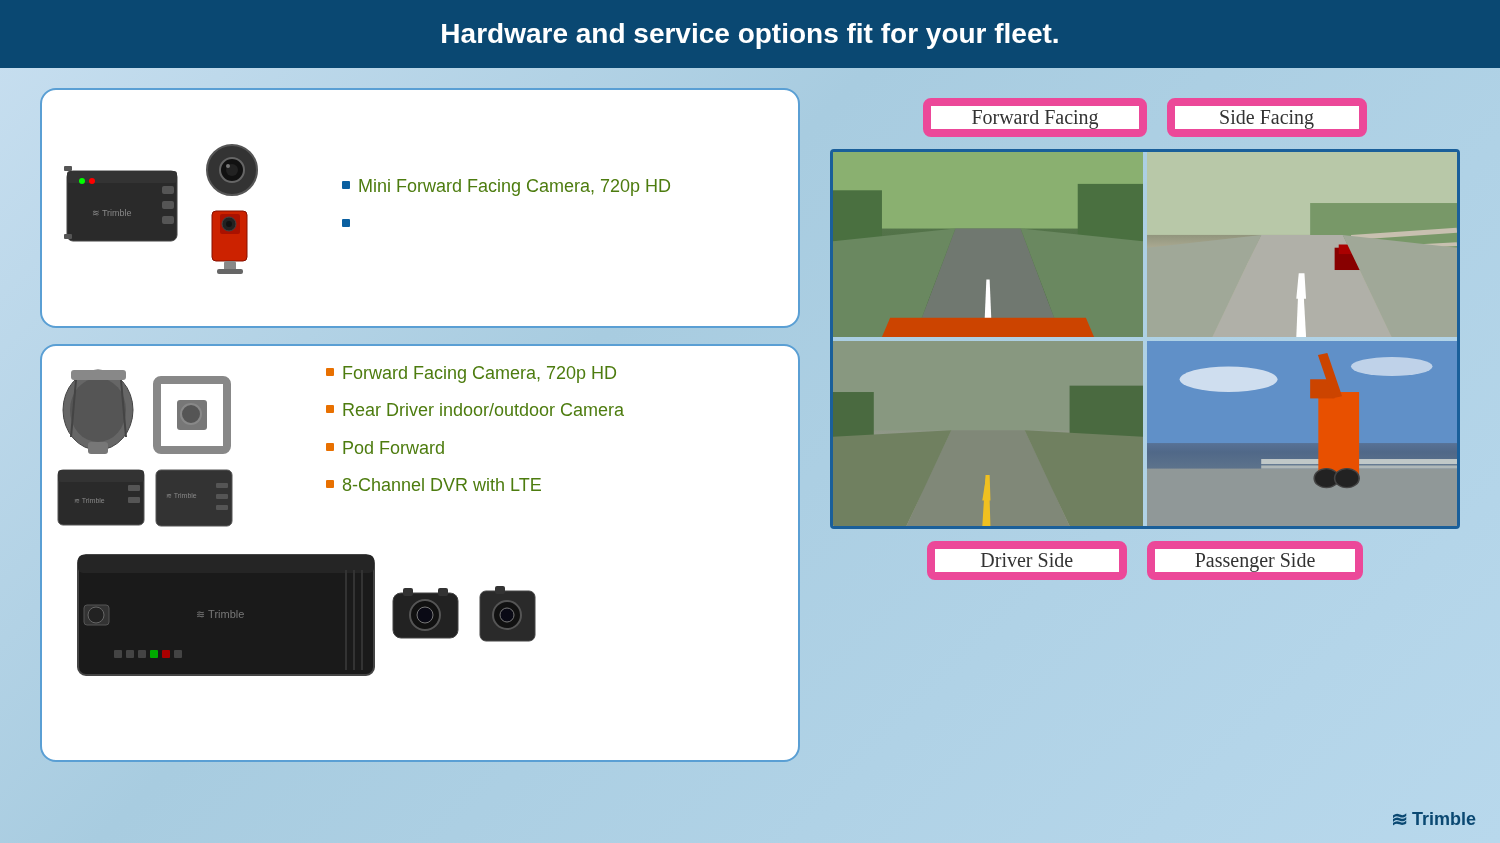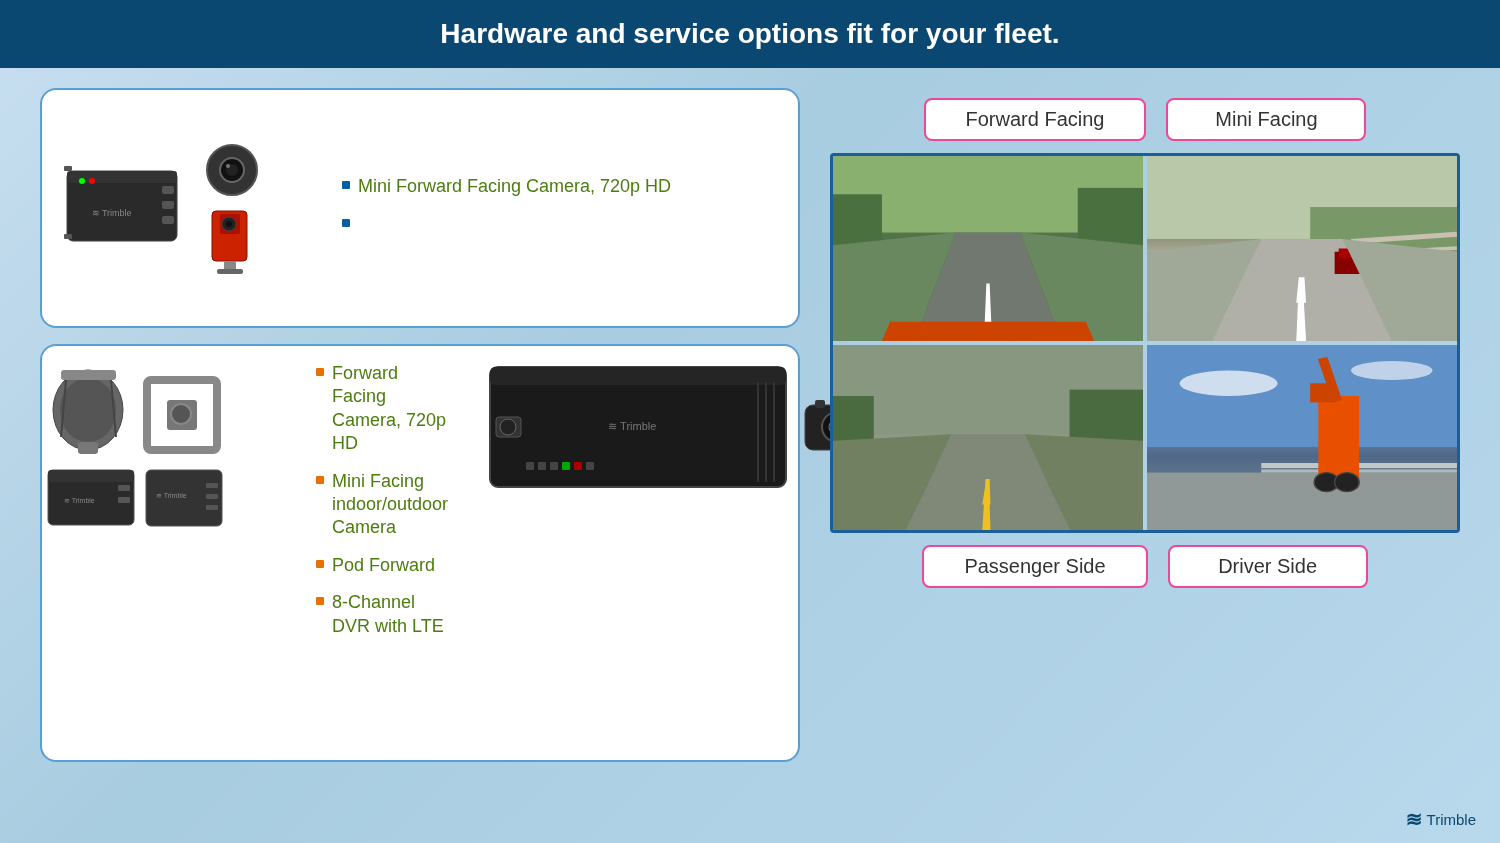--- a/index.html
+++ b/index.html
@@ -52,23 +52,23 @@
       padding: 16px 20px;
       gap: 20px;
     }
 
     .product-card.mini {
       height: 240px;
     }
 
     .product-card.full {
       height: 418px;
-      flex-direction: row;
+      flex-direction: column;
       align-items: flex-start;
-      padding: 16px 4px;
+      padding: 16px 14px;
     }
 
     
     .features-list {
       list-style: none;
       padding: 0;
     }
     .features-list li {
       display: flex;
       align-items: flex-start;
@@ -101,28 +101,29 @@
     }
 
     .view-buttons {
       display: flex;
       gap: 20px;
       justify-content: center;
     }
 
     .view-btn {
       background: white;
-      border: 2px solid #ec4899;
+      border: 8px solid #ec4899;
       border-radius: 8px;
-      padding: 8px 40px;
+      padding: 0 40px;
       font-size: 20px;
       color: #333;
       cursor: pointer;
       min-width: 200px;
       text-align: center;
+      font-family: Liberation Serif, serif;
     }
 
     
     .camera-grid {
       display: grid;
       grid-template-columns: 1fr 1fr;
       grid-template-rows: 1fr 1fr;
       gap: 4px;
       border: 3px solid #1a5f9a;
       border-radius: 4px;
@@ -315,21 +316,21 @@
           </div>
         </div>
 
         <ul class="features-list full-features-section">
           <li class="orange">
             <span class="bullet"></span>
             <span>Forward Facing Camera, 720p HD</span>
           </li>
           <li class="orange">
             <span class="bullet"></span>
-            <span>Mini Facing indoor/outdoor Camera</span>
+            <span>Rear Driver indoor/outdoor Camera</span>
           </li>
           <li class="orange">
             <span class="bullet"></span>
             <span>Pod Forward</span>
           </li>
           <li class="orange">
             <span class="bullet"></span>
             <span>8-Channel DVR with LTE</span>
           </li>
         </ul>
@@ -372,21 +373,21 @@
           <rect x="20" y="3" width="10" height="8" rx="2" fill="#333"></rect>
         </svg>
       </div>
     </div>
   </div>
 
   <div class="right-panel">
 
     <div class="view-buttons">
       <button class="view-btn">Forward Facing</button>
-      <button class="view-btn">Mini Facing</button>
+      <button class="view-btn">Side Facing</button>
     </div>
 
     <div class="camera-grid">
 
       <div class="cam-feed cam-feed-1">
         <span class="timestamp">2018-03-13T16:44:18Z</span>
         <svg class="road-svg" viewBox="0 0 380 290" preserveAspectRatio="none">
 
           <rect width="380" height="120" fill="#8ab070"></rect>
 
@@ -466,22 +467,22 @@
 
           <rect x="225" y="20" width="12" height="70" fill="#cc4400" transform="rotate(-15, 225, 80)"></rect>
 
           <circle cx="220" cy="215" r="15" fill="#222" stroke="#444" stroke-width="2"></circle>
           <circle cx="245" cy="215" r="15" fill="#222" stroke="#444" stroke-width="2"></circle>
         </svg>
       </div>
     </div>
 
     <div class="bottom-buttons">
+      <button class="view-btn">Driver Side</button>
       <button class="view-btn">Passenger Side</button>
-      <button class="view-btn">Driver Side</button>
     </div>
   </div>
 </div>
 
 <div class="trimble-logo">
   <span style="font-size:20px;">≋</span>
-  <span style="font-size:15px; font-weight:normal;">Trimble</span>
+  <span style="font-size:18px; font-weight:bold;">Trimble</span>
 </div>
 
 </body></html>

